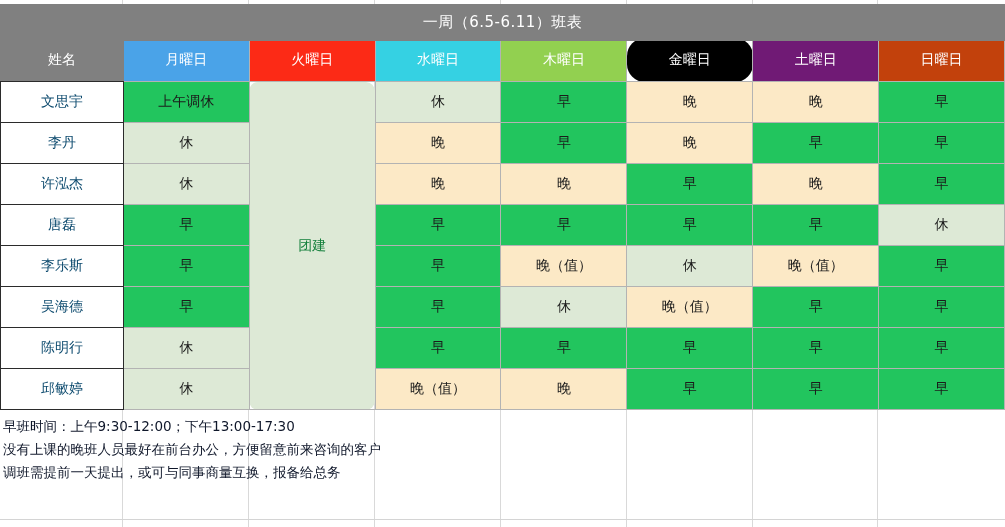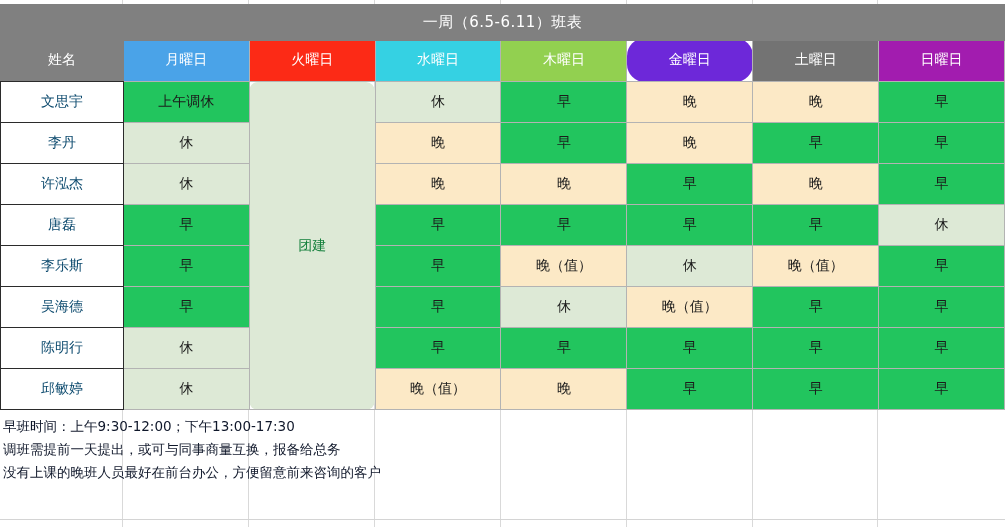--- a/index.html
+++ b/index.html
@@ -93,23 +93,23 @@
   }
   .hdr-day {
     color: #ffffff;
     font-size: 13px;
     border-top: 1px solid #808080 !important;
   }
   .hdr-mon { background: #4aa3e8; }
   .hdr-tue { background: #fc2a16; }
   .hdr-wed { background: #35d1e3; }
   .hdr-thu { background: #92d050; }
-  .hdr-fri { background: #6d28d9; border-radius: 18px; }
-  .hdr-sat { background: #737373; }
-  .hdr-sun { background: #a21caf; }
+  .hdr-fri { background: #000000; border-radius: 18px; }
+  .hdr-sat { background: #701a75; }
+  .hdr-sun { background: #c2410c; }
 
   
   .body-row td { height: 40px; }
 
   .cell-name {
     background: #ffffff;
     color: #0c4a6e;
     font-size: 14px;
     border: 1px solid #2b2b2b !important;
   }
@@ -257,17 +257,17 @@
           <td class="cell-shift s-wan">晚</td>
           <td class="cell-shift s-zao">早</td>
           <td class="cell-shift s-zao">早</td>
           <td class="cell-shift s-zao">早</td>
         </tr>
       </tbody>
   </table>
 
   <div class="notes">
     <div class="note-line">早班时间：上午9:30-12:00；下午13:00-17:30</div>
+    <div class="note-line">没有上课的晚班人员最好在前台办公，方便留意前来咨询的客户</div>
     <div class="note-line">调班需提前一天提出，或可与同事商量互换，报备给总务</div>
-    <div class="note-line">没有上课的晚班人员最好在前台办公，方便留意前来咨询的客户</div>
   </div>
 
 </div>
 
 </body></html>

